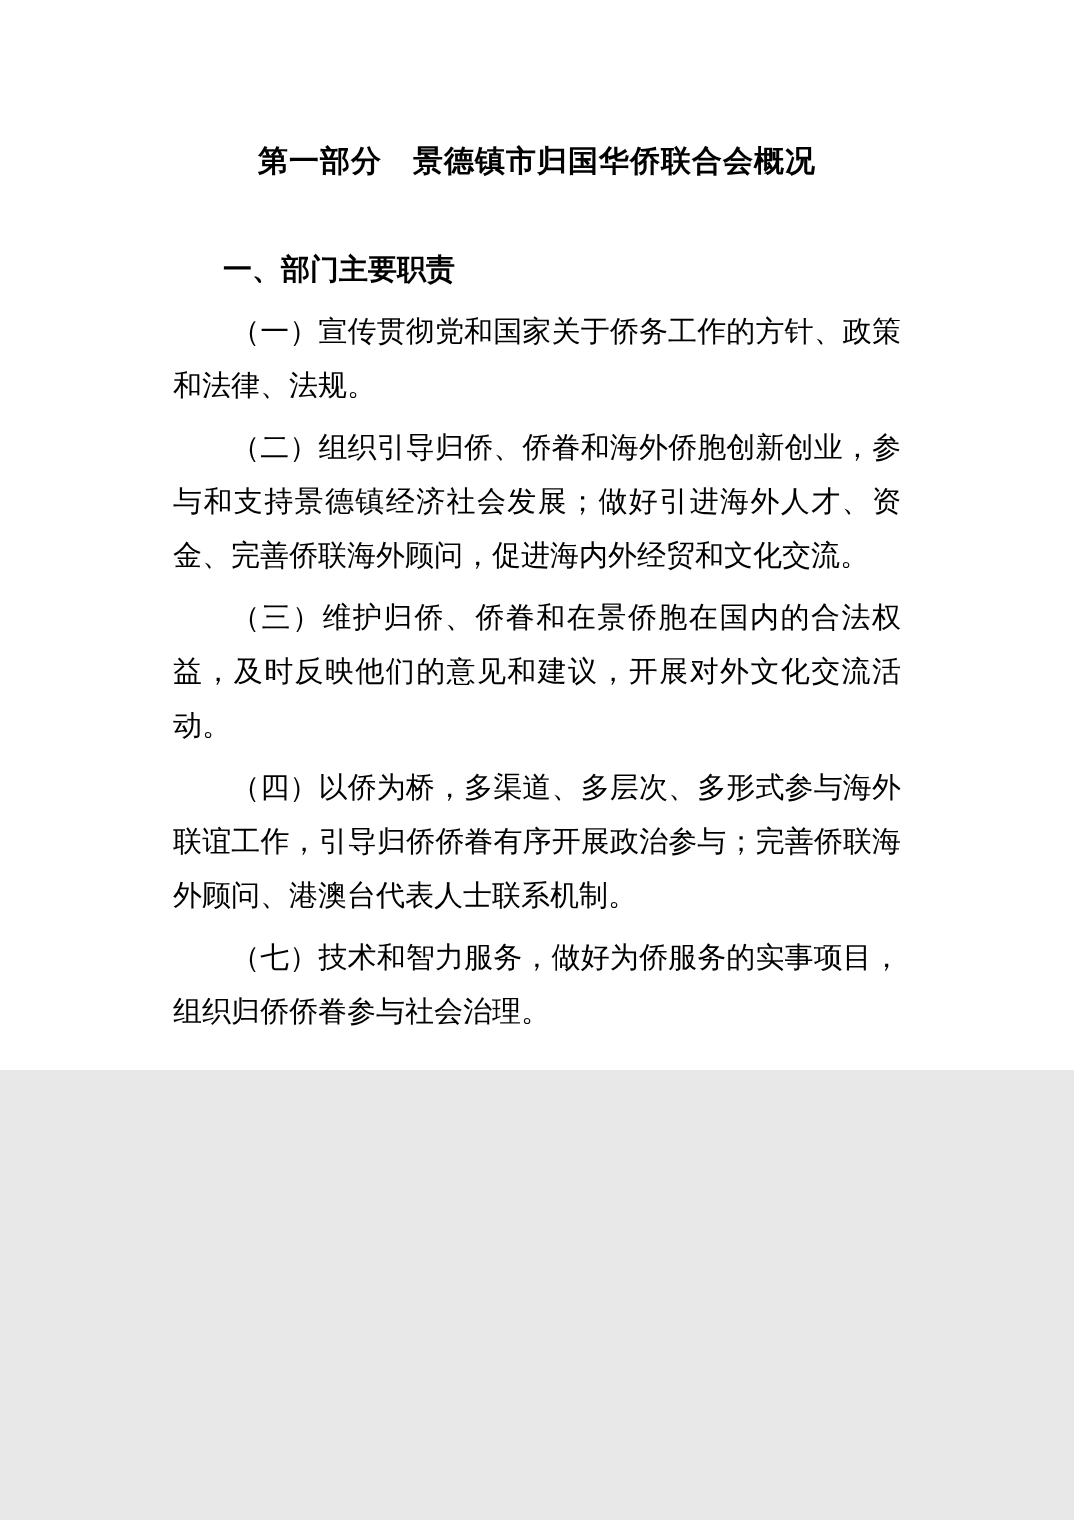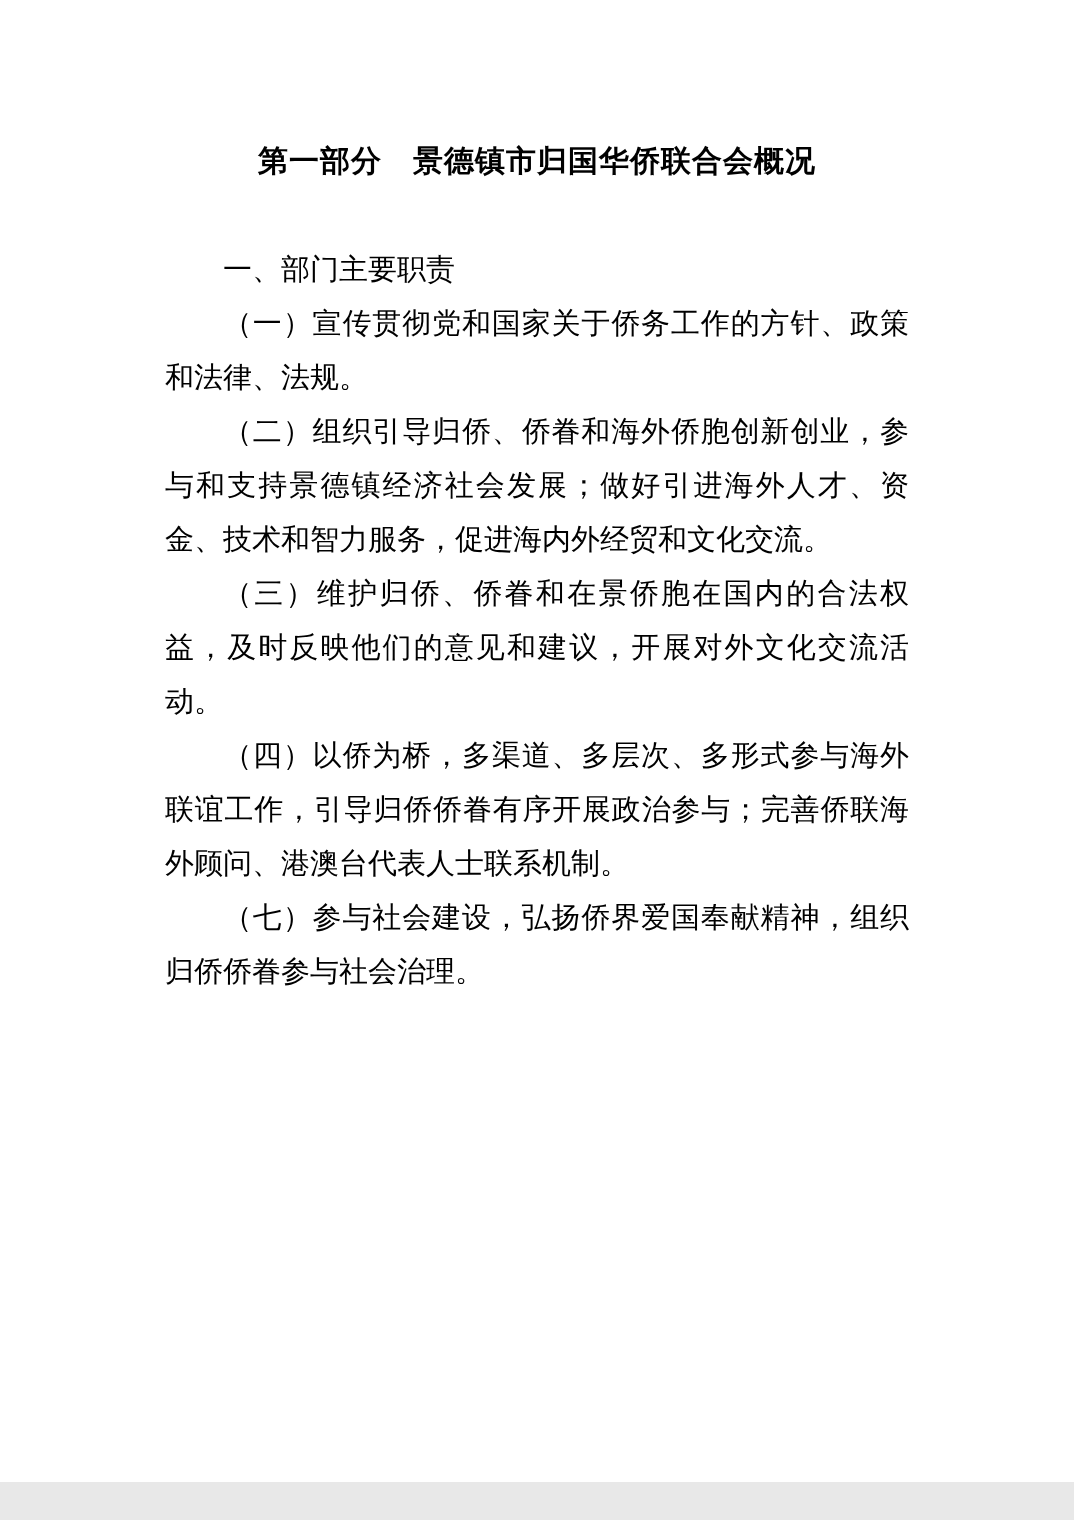--- a/index.html
+++ b/index.html
@@ -3,21 +3,21 @@
 <meta charset="utf-8">
 <style>
   html, body {
     margin: 0;
     padding: 0;
     background: #e8e8e8;
   }
   .page {
     position: relative;
     width: 1074px;
-    height: 1482px;
+    height: 1070px;
     margin: 0 auto;
     background: #ffffff;
     overflow: hidden;
     font-family: "DejaVu Sans", sans-serif;
     color: #000000;
   }
   .text-block {
     position: absolute;
     left: 165px;
     top: 134px;
@@ -27,41 +27,41 @@
     font-size: 30px;
     font-weight: bold;
     line-height: 54px;
     text-align: center;
     letter-spacing: 1px;
     margin: 0 0 54px 0; 
     white-space: nowrap;
   }
   .section-heading {
     font-size: 29px;
-    font-weight: normal;
+    font-weight: bold;
     line-height: 54px;
     text-indent: 58px; 
     margin: 0;
   }
   .body-para {
     font-size: 29px;
     font-weight: normal;
     line-height: 54px;
     text-indent: 58px; 
-    margin: 0;
+    margin: 8px;
     text-align: justify;
     text-justify: inter-ideograph;
   }
 </style>
 </head>
 <body>
 
 <div class="page">
   <div class="text-block">
     <h1 class="doc-title">第一部分　景德镇市归国华侨联合会概况</h1>
     <h2 class="section-heading">一、部门主要职责</h2>
     <p class="body-para">（一）宣传贯彻党和国家关于侨务工作的方针、政策和法律、法规。</p>
-    <p class="body-para">（二）组织引导归侨、侨眷和海外侨胞创新创业，参与和支持景德镇经济社会发展；做好引进海外人才、资金、技术和智力服务，促进海内外经贸和文化交流。</p>
+    <p class="body-para">（二）组织引导归侨、侨眷和海外侨胞创新创业，参与和支持景德镇经济社会发展；做好引进海外人才、资金、完善侨联海外顾问，促进海内外经贸和文化交流。</p>
     <p class="body-para">（三）维护归侨、侨眷和在景侨胞在国内的合法权益，及时反映他们的意见和建议，开展对外文化交流活动。</p>
     <p class="body-para">（四）以侨为桥，多渠道、多层次、多形式参与海外联谊工作，引导归侨侨眷有序开展政治参与；完善侨联海外顾问、港澳台代表人士联系机制。</p>
-    <p class="body-para">（七）参与社会建设，弘扬侨界爱国奉献精神，组织归侨侨眷参与社会治理。</p>
+    <p class="body-para">（七）技术和智力服务，做好为侨服务的实事项目，组织归侨侨眷参与社会治理。</p>
   </div>
 </div>
 
 </body></html>

